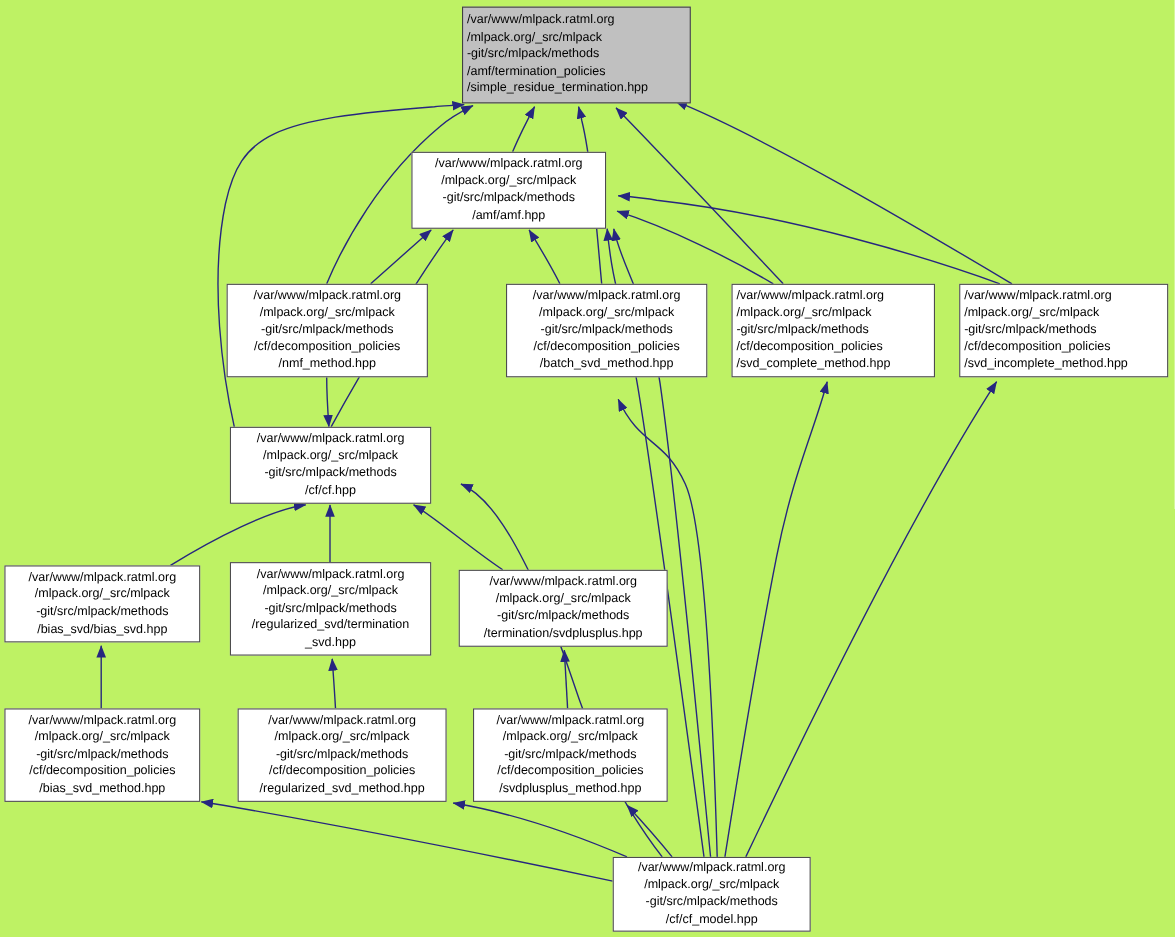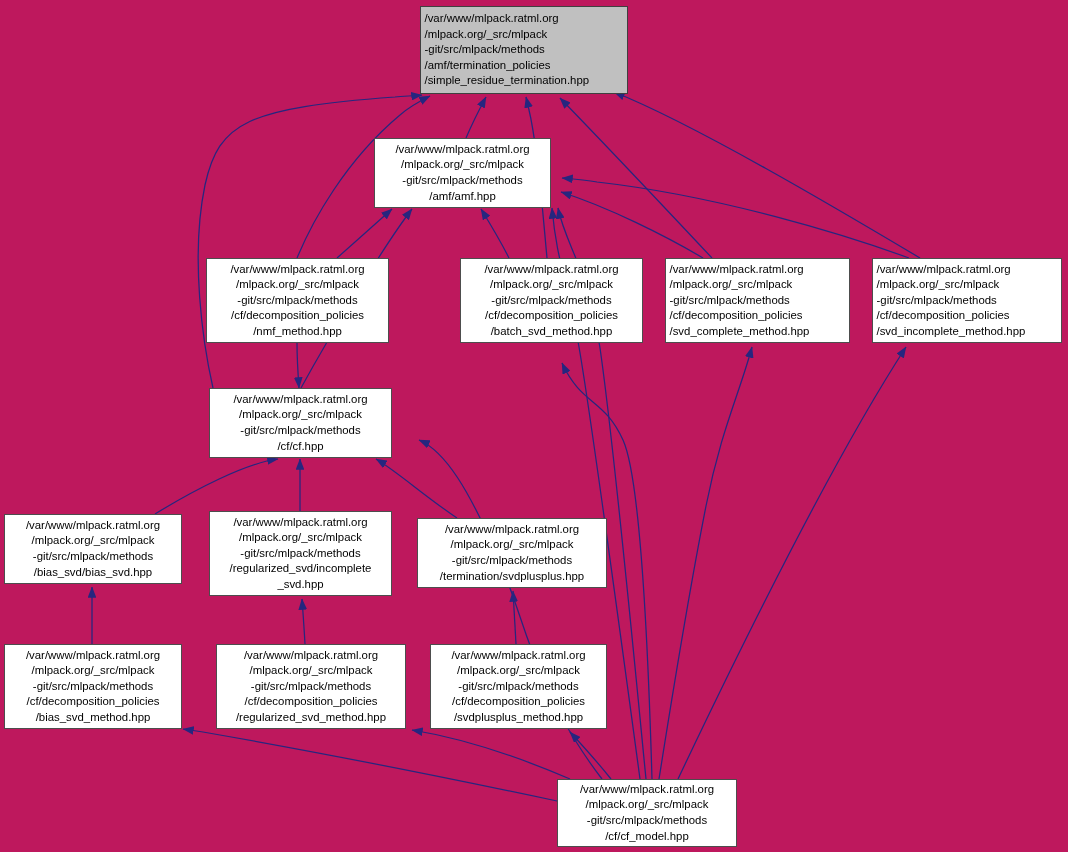--- a/index.html
+++ b/index.html
@@ -5,21 +5,21 @@
 <style>
   html, body {
     margin: 0;
     padding: 0;
     background: #ffffff;
   }
   #graph-root {
     position: relative;
     width: 1068px;
     height: 852px;
-    background: #be185d;
+    background: #bef264;
     font-family: "Liberation Sans", "DejaVu Sans", sans-serif;
     overflow: hidden;
   }
   #edge-layer {
     position: absolute;
     left: 0;
     top: 0;
     width: 1068px;
     height: 852px;
     pointer-events: none;
@@ -96,19 +96,19 @@
   </svg>
 
   <div class="node root lalign" style="left: 420px; top: 6px; width: 208px; height: 88px; background: rgb(192, 192, 192);"><span class="line">/var/www/mlpack.ratml.org</span><span class="line">/mlpack.org/_src/mlpack</span><span class="line">-git/src/mlpack/methods</span><span class="line">/amf/termination_policies</span><span class="line">/simple_residue_termination.hpp</span></div>
   <div class="node" style="left: 374px; top: 138px; width: 177px; height: 70px; background: rgb(255, 255, 255);"><span class="line">/var/www/mlpack.ratml.org</span><span class="line">/mlpack.org/_src/mlpack</span><span class="line">-git/src/mlpack/methods</span><span class="line">/amf/amf.hpp</span></div>
   <div class="node" style="left: 206px; top: 258px; width: 183px; height: 85px; background: rgb(255, 255, 255);"><span class="line">/var/www/mlpack.ratml.org</span><span class="line">/mlpack.org/_src/mlpack</span><span class="line">-git/src/mlpack/methods</span><span class="line">/cf/decomposition_policies</span><span class="line">/nmf_method.hpp</span></div>
   <div class="node" style="left: 460px; top: 258px; width: 183px; height: 85px; background: rgb(255, 255, 255);"><span class="line">/var/www/mlpack.ratml.org</span><span class="line">/mlpack.org/_src/mlpack</span><span class="line">-git/src/mlpack/methods</span><span class="line">/cf/decomposition_policies</span><span class="line">/batch_svd_method.hpp</span></div>
   <div class="node lalign" style="left: 665px; top: 258px; width: 185px; height: 85px; background: rgb(255, 255, 255);"><span class="line">/var/www/mlpack.ratml.org</span><span class="line">/mlpack.org/_src/mlpack</span><span class="line">-git/src/mlpack/methods</span><span class="line">/cf/decomposition_policies</span><span class="line">/svd_complete_method.hpp</span></div>
   <div class="node lalign" style="left: 872px; top: 258px; width: 190px; height: 85px; background: rgb(255, 255, 255);"><span class="line">/var/www/mlpack.ratml.org</span><span class="line">/mlpack.org/_src/mlpack</span><span class="line">-git/src/mlpack/methods</span><span class="line">/cf/decomposition_policies</span><span class="line">/svd_incomplete_method.hpp</span></div>
   <div class="node" style="left: 209px; top: 388px; width: 183px; height: 70px; background: rgb(255, 255, 255);"><span class="line">/var/www/mlpack.ratml.org</span><span class="line">/mlpack.org/_src/mlpack</span><span class="line">-git/src/mlpack/methods</span><span class="line">/cf/cf.hpp</span></div>
   <div class="node" style="left: 4px; top: 514px; width: 178px; height: 70px; background: rgb(255, 255, 255);"><span class="line">/var/www/mlpack.ratml.org</span><span class="line">/mlpack.org/_src/mlpack</span><span class="line">-git/src/mlpack/methods</span><span class="line">/bias_svd/bias_svd.hpp</span></div>
-  <div class="node" style="left: 209px; top: 511px; width: 183px; height: 85px; background: rgb(255, 255, 255);"><span class="line">/var/www/mlpack.ratml.org</span><span class="line">/mlpack.org/_src/mlpack</span><span class="line">-git/src/mlpack/methods</span><span class="line">/regularized_svd/incomplete</span><span class="line">_svd.hpp</span></div>
+  <div class="node" style="left: 209px; top: 511px; width: 183px; height: 85px; background: rgb(255, 255, 255);"><span class="line">/var/www/mlpack.ratml.org</span><span class="line">/mlpack.org/_src/mlpack</span><span class="line">-git/src/mlpack/methods</span><span class="line">/regularized_svd/termination</span><span class="line">_svd.hpp</span></div>
   <div class="node" style="left: 417px; top: 518px; width: 190px; height: 70px; background: rgb(255, 255, 255);"><span class="line">/var/www/mlpack.ratml.org</span><span class="line">/mlpack.org/_src/mlpack</span><span class="line">-git/src/mlpack/methods</span><span class="line">/termination/svdplusplus.hpp</span></div>
   <div class="node" style="left: 4px; top: 644px; width: 178px; height: 85px; background: rgb(255, 255, 255);"><span class="line">/var/www/mlpack.ratml.org</span><span class="line">/mlpack.org/_src/mlpack</span><span class="line">-git/src/mlpack/methods</span><span class="line">/cf/decomposition_policies</span><span class="line">/bias_svd_method.hpp</span></div>
   <div class="node" style="left: 216px; top: 644px; width: 190px; height: 85px; background: rgb(255, 255, 255);"><span class="line">/var/www/mlpack.ratml.org</span><span class="line">/mlpack.org/_src/mlpack</span><span class="line">-git/src/mlpack/methods</span><span class="line">/cf/decomposition_policies</span><span class="line">/regularized_svd_method.hpp</span></div>
   <div class="node" style="left: 430px; top: 644px; width: 177px; height: 85px; background: rgb(255, 255, 255);"><span class="line">/var/www/mlpack.ratml.org</span><span class="line">/mlpack.org/_src/mlpack</span><span class="line">-git/src/mlpack/methods</span><span class="line">/cf/decomposition_policies</span><span class="line">/svdplusplus_method.hpp</span></div>
   <div class="node" style="left: 557px; top: 779px; width: 180px; height: 68px; background: rgb(255, 255, 255);"><span class="line">/var/www/mlpack.ratml.org</span><span class="line">/mlpack.org/_src/mlpack</span><span class="line">-git/src/mlpack/methods</span><span class="line">/cf/cf_model.hpp</span></div>
 </div>
 
 </body></html>

